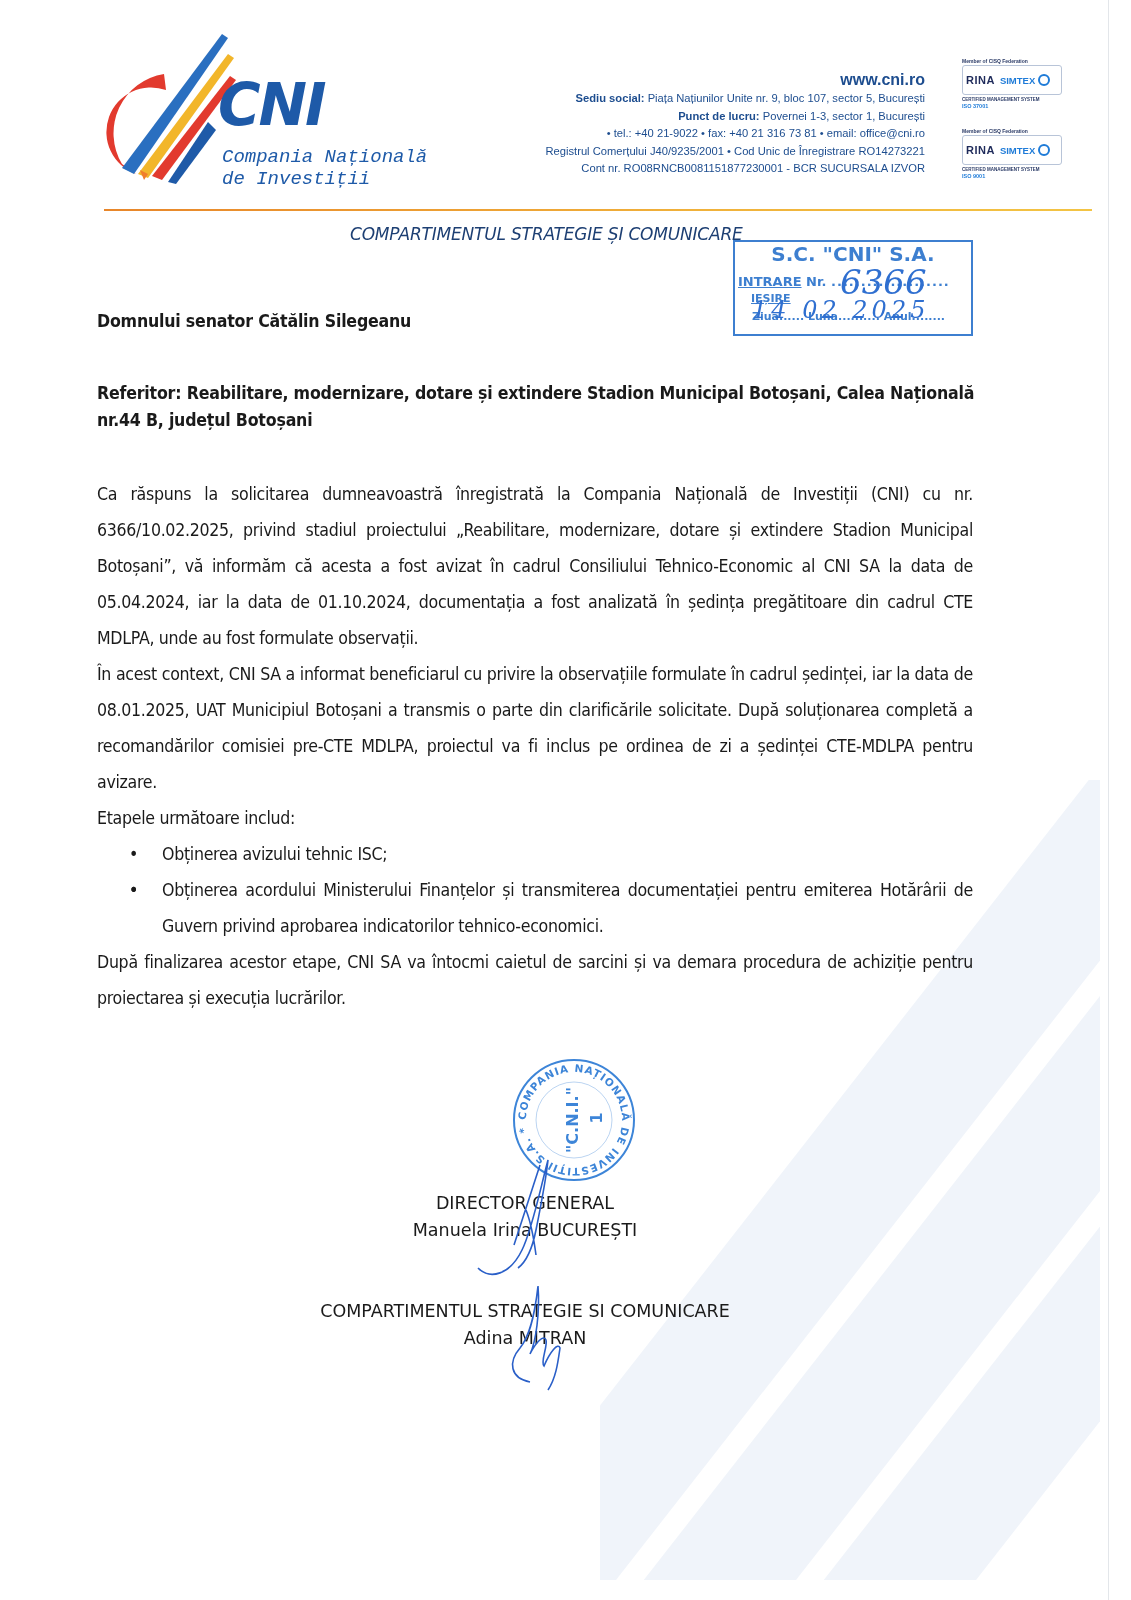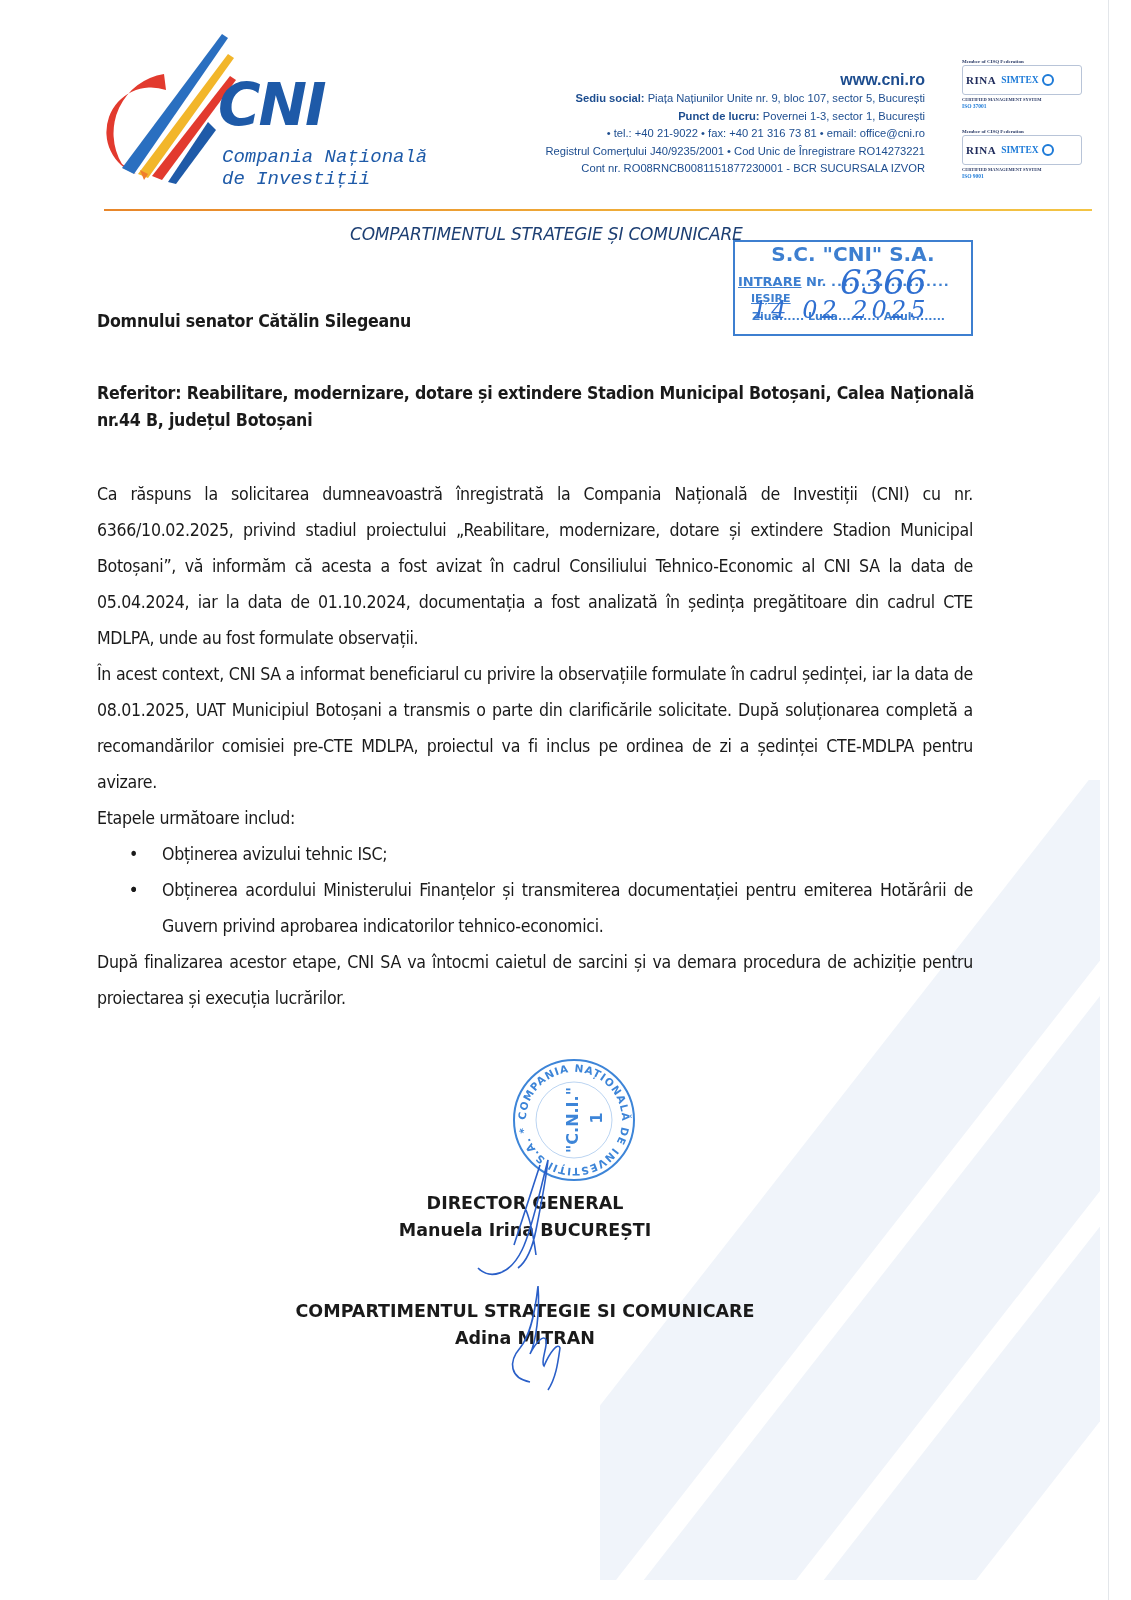--- a/index.html
+++ b/index.html
@@ -20,21 +20,21 @@
   .logo { left: 104px; top: 34px; width: 320px; height: 160px; }
   .logo-cni { left: 218px; top: 76px; font-family: "DejaVu Sans", sans-serif; font-weight: bold; font-style: italic; font-size: 58px; color: #1e5aa8; letter-spacing: -2px; line-height: 1; }
   .logo-sub { left: 222px; top: 138px; font-family: Liberation Mono, monospace; font-style: italic; font-size: 19px; color: #1e5aa8; line-height: 22px; margin-top: 8px; }
 
   
   .contact { right: 206px; top: 70px; text-align: right; font-family: "Liberation Sans Narrow", "Liberation Sans", sans-serif; font-size: 11.2px; color: #1d4d8f; line-height: 17.5px; }
   .contact .www { font-size: 16px; font-weight: bold; line-height: 20px; color: #1d4d8f; }
   .contact b { font-weight: bold; }
 
   
-  .cert { left: 962px; width: 120px; font-family: Liberation Serif, serif; }
+  .cert { left: 962px; width: 100px; font-family: Liberation Sans, sans-serif; }
   .cert .member { font-size: 5px; color: #2a3a66; line-height: 7px; font-weight: bold; }
   .cert .box { border: 1px solid #b8c4d8; border-radius: 3px; height: 28px; display: flex; align-items: center; padding-left: 3px; }
   .cert .rina { font-size: 11px; font-weight: bold; color: #1e2a5a; letter-spacing: 0.5px; }
   .cert .simtex { font-size: 9.5px; font-weight: bold; color: #1e7bd8; margin-left: 5px; }
   .cert .globe { width: 12px; height: 12px; border-radius: 50%; border: 2px solid #1e7bd8; margin-left: 3px; box-sizing: border-box; }
   .cert .cms { font-size: 4.5px; font-weight: bold; color: #2a3a66; line-height: 6px; margin-top: 2px; }
   .cert .iso { font-size: 5.5px; font-weight: bold; color: #1e7bd8; line-height: 6px; }
 
   .hr-line { left: 104px; top: 209px; width: 988px; height: 2px; background: linear-gradient(90deg, #e8862a, #f0b13a 60%, #f3c444); }
 
@@ -59,21 +59,21 @@
 
   .body { left: 97px; top: 476px; width: 876px; line-height: 36px; letter-spacing: -0.3px; }
   .body p { margin: 0; text-align: justify; }
   .body ul { margin: 0; padding-left: 65px; list-style: none; }
   .body li { position: relative; text-align: justify; }
   .body li .bullet { position: absolute; left: -33px; top: 0; }
 
   
   .round-stamp { left: 512px; top: 1058px; width: 124px; height: 124px; }
 
-  .sig-block { text-align: center; font-family: "DejaVu Sans", sans-serif; font-size: 17.5px; font-weight: bold; line-height: 27px; color: #1a1a1a; }
+  .sig-block { text-align: center; font-family: "DejaVu Sans", sans-serif; font-size: 17.5px; font-weight: normal; line-height: 27px; color: #1a1a1a; }
   .sig1 { left: 360px; top: 1190px; width: 330px; }
   .sig2 { left: 280px; top: 1298px; width: 490px; }
   .sig-svg { pointer-events: none; }
 </style>
 </head>
 <body>
 
 <div class="watermark">
   <div class="stripe" style="left:520px; top:-40px;"></div>
   <div class="stripe" style="left:700px; top:-40px;"></div>

